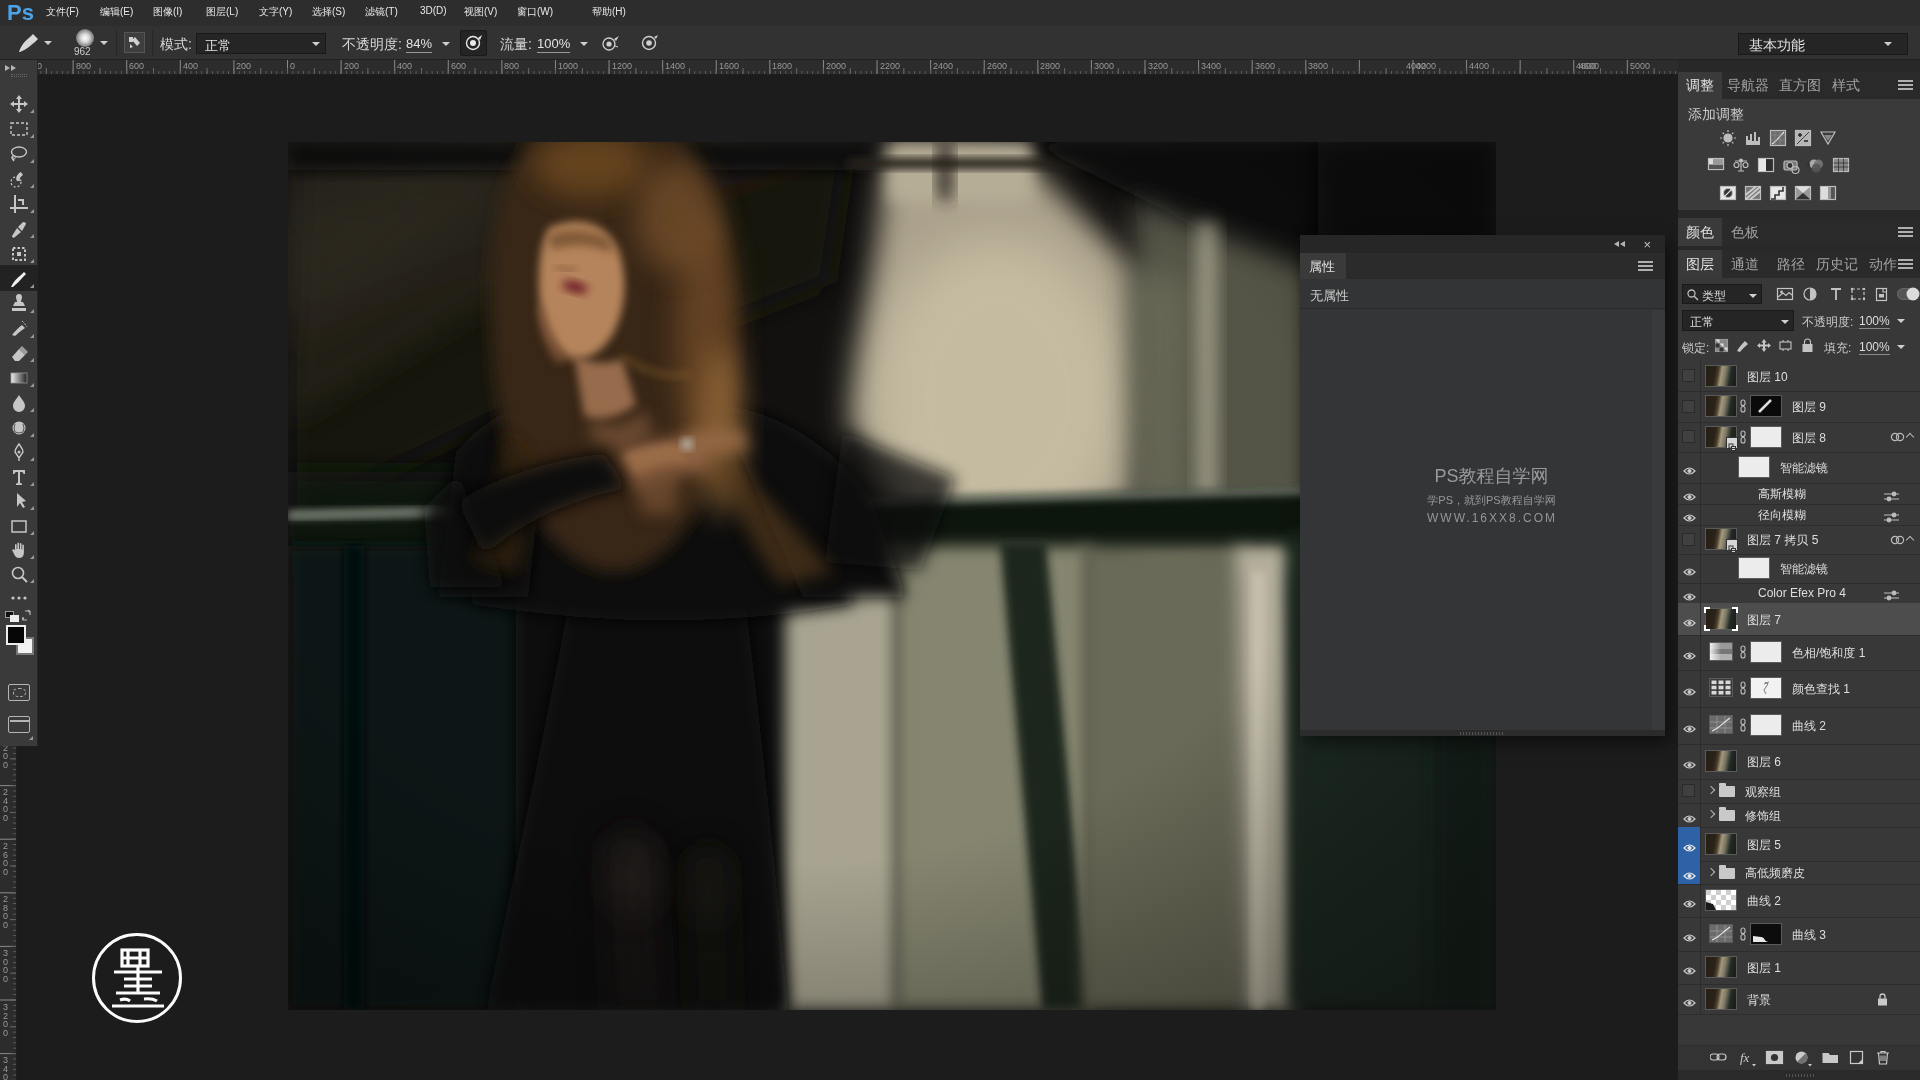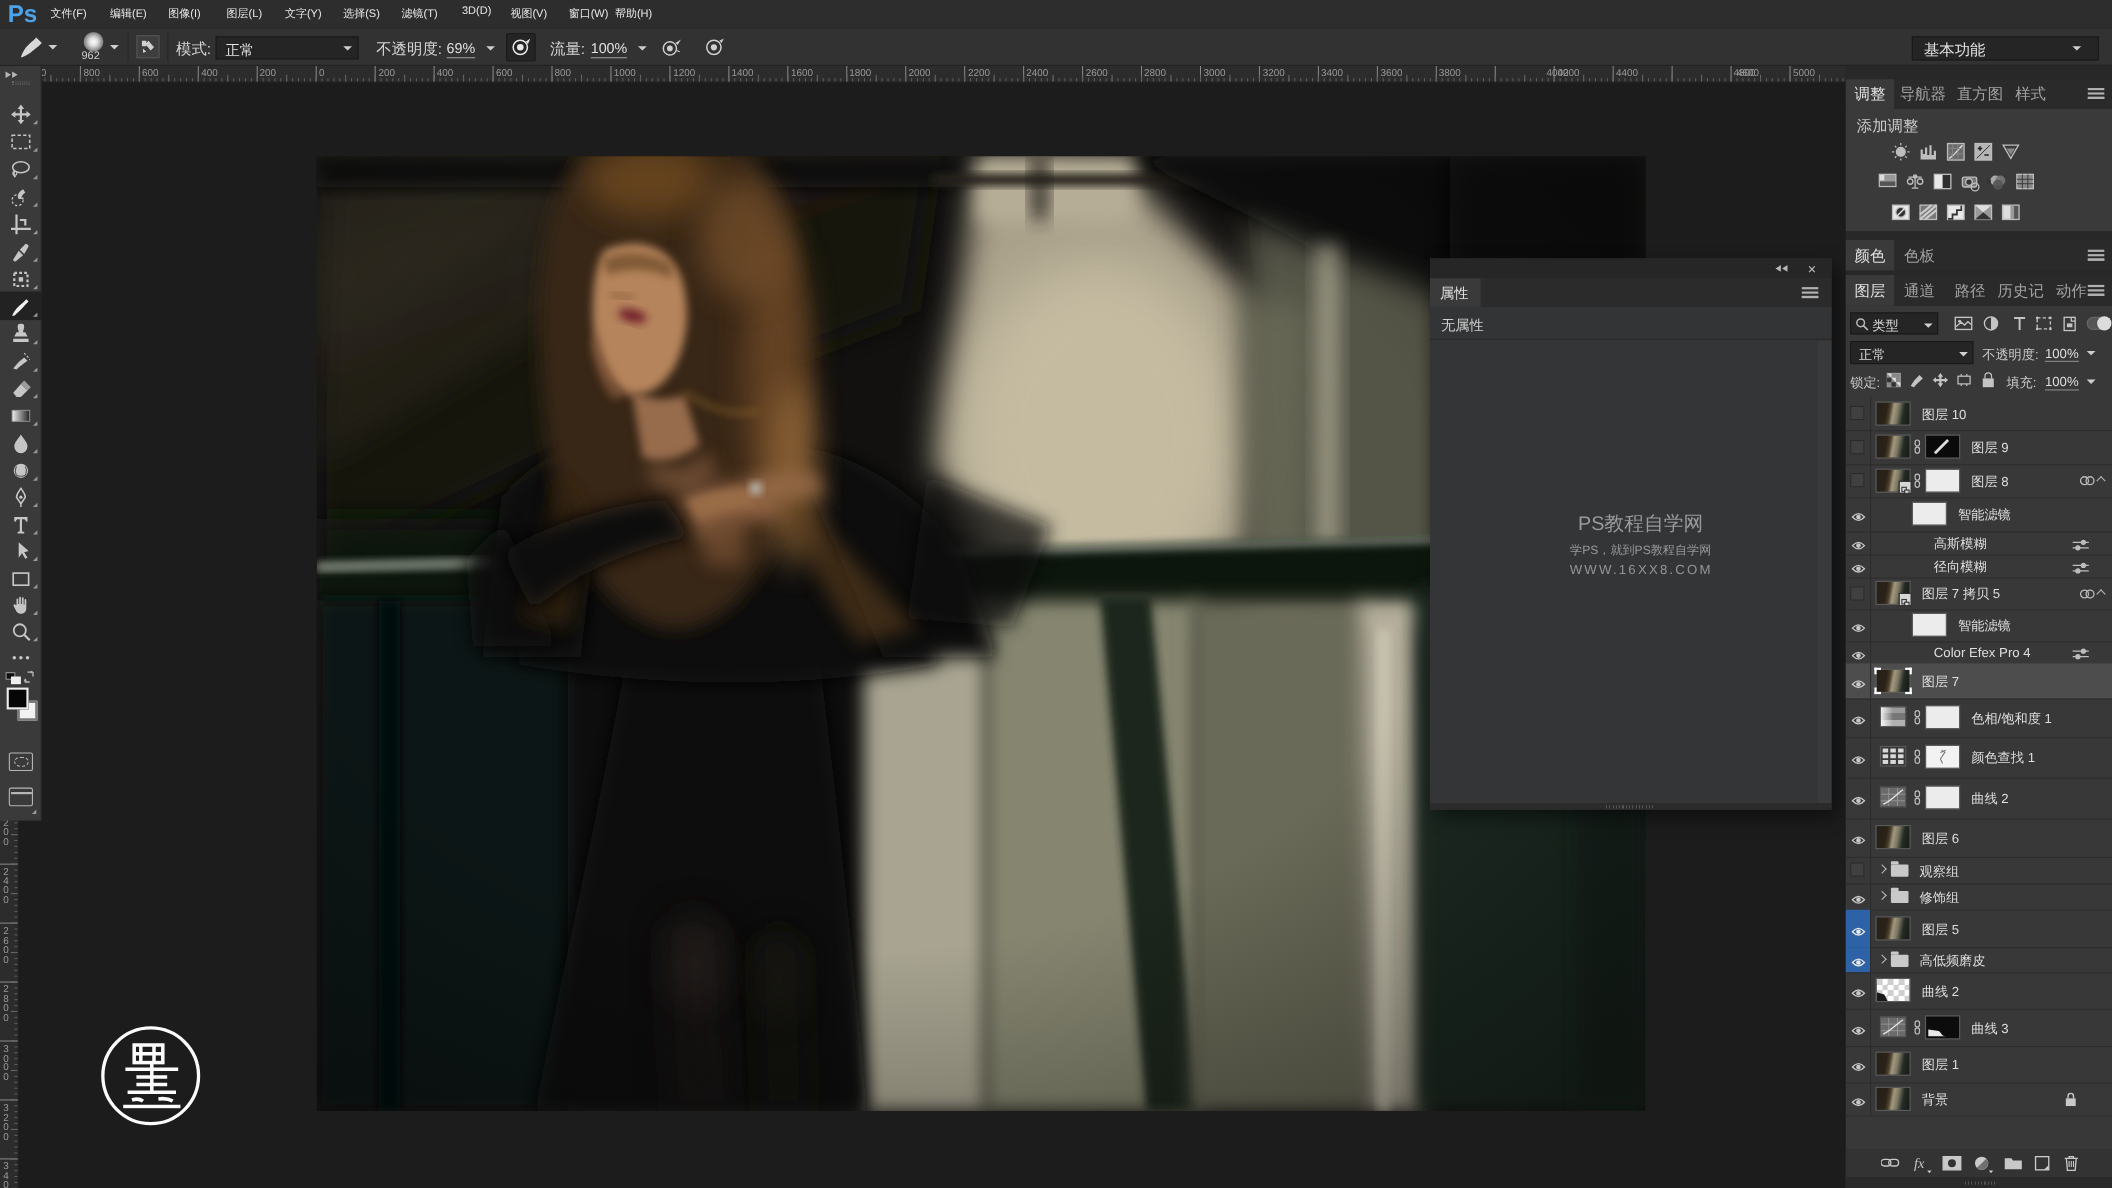--- a/index.html
+++ b/index.html
@@ -42,21 +42,21 @@
     <div class="mi" style="left:46px">文件(F)</div>
     <div class="mi" style="left:100px">编辑(E)</div>
     <div class="mi" style="left:153px">图像(I)</div>
     <div class="mi" style="left:206px">图层(L)</div>
     <div class="mi" style="left:259px">文字(Y)</div>
     <div class="mi" style="left:312px">选择(S)</div>
     <div class="mi" style="left:365px">滤镜(T)</div>
     <div class="mi" style="left:420px">3D(D)</div>
     <div class="mi" style="left:464px">视图(V)</div>
     <div class="mi" style="left:517px">窗口(W)</div>
-    <div class="mi" style="left:559px">帮助(H)</div>
+    <div class="mi" style="left:592px">帮助(H)</div>
   </div>
 <div id="optbar">
     <svg style="position:absolute;left:18px;top:7px" width="22" height="20" viewBox="0 0 22 20">
 <path d="M1,19 C3,12 8,7 12,4 L15,1 L20,6 L17,9 C13,12 8,17 2,19 Z" fill="#d8d8d8"></path>
     </svg>
 <div class="chev" style="left:44px;top:14px"></div>
     <div style="position:absolute;left:76px;top:3px;width:18px;height:18px;border-radius:50%;
 background:radial-gradient(circle,#ffffff 0%,#dcdcdc 30%,#7a7a7a 70%,#3a3a3a 100%)"></div>
 <div style="position:absolute;left:74px;top:20px;font-size:10px;color:#ccc">962</div>
 <div class="chev" style="left:100px;top:14px"></div>
@@ -66,21 +66,21 @@
       <path d="M2,2 L6,2 L6,7 L2,7 Z M8,2 L13,8 L10,11 L5,5 Z" fill="#d0d0d0"></path>
       <path d="M3,9 L6,12 L3,13 Z" fill="#d0d0d0"></path>
     </svg>
 <div style="position:absolute;left:152px;top:4px;width:1px;height:26px;background:#272727"></div>
     <div class="lbl" style="left:160px">模式:</div>
 <div class="field" style="left:196px;top:7px;width:130px;height:21px">
       <span style="position:absolute;left:8px;top:3px">正常</span>
     </div>
 <div class="chev" style="left:312px;top:15px"></div>
     <div class="lbl" style="left:342px">不透明度:</div>
-<div style="position:absolute;left:406px;top:10px;font-size:13px;color:#e2e2e2;border-bottom:1px solid #999;padding-bottom:1px">69%</div>
+<div style="position:absolute;left:406px;top:10px;font-size:13px;color:#e2e2e2;border-bottom:1px solid #999;padding-bottom:1px">84%</div>
 <div class="chev" style="left:442px;top:15px"></div>
     <div style="position:absolute;left:460px;top:4px;width:27px;height:26px;background:#242424;border:1px solid #1a1a1a;border-radius:2px"></div>
 <svg style="position:absolute;left:465px;top:8px" width="18" height="18" viewBox="0 0 18 18">
       <circle cx="8" cy="9" r="6.5" fill="none" stroke="#e8e8e8" stroke-width="1.4"></circle>
       <circle cx="8" cy="9" r="3" fill="#e8e8e8"></circle>
       <path d="M13,4 L17,1 L15,6 Z" fill="#e8e8e8"></path>
     </svg>
     <div class="lbl" style="left:500px">流量:</div>
 <div style="position:absolute;left:537px;top:10px;font-size:13px;color:#e2e2e2;border-bottom:1px solid #999;padding-bottom:1px">100%</div>
 <div class="chev" style="left:580px;top:15px"></div>

